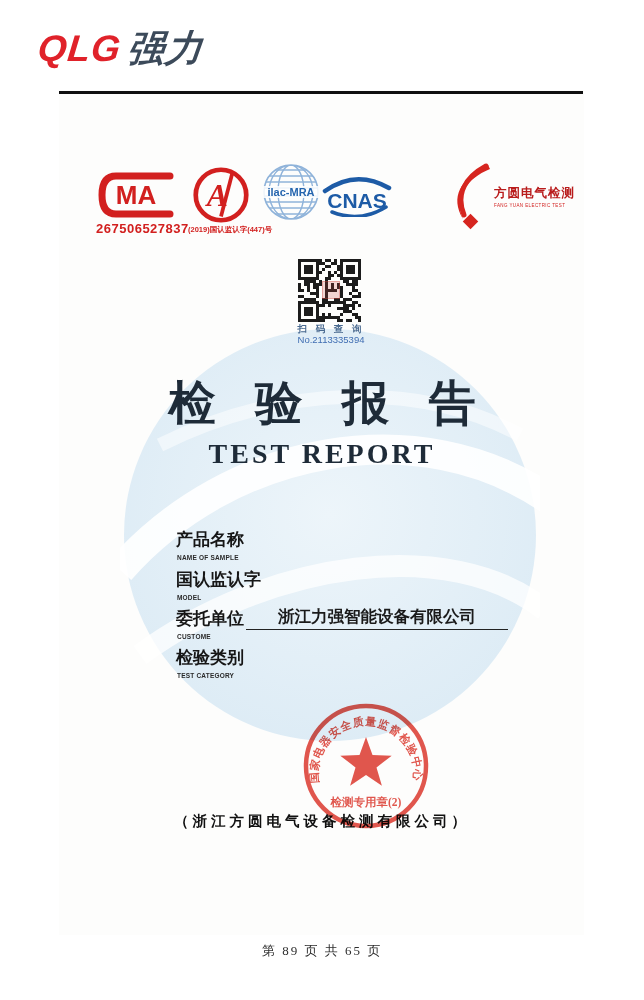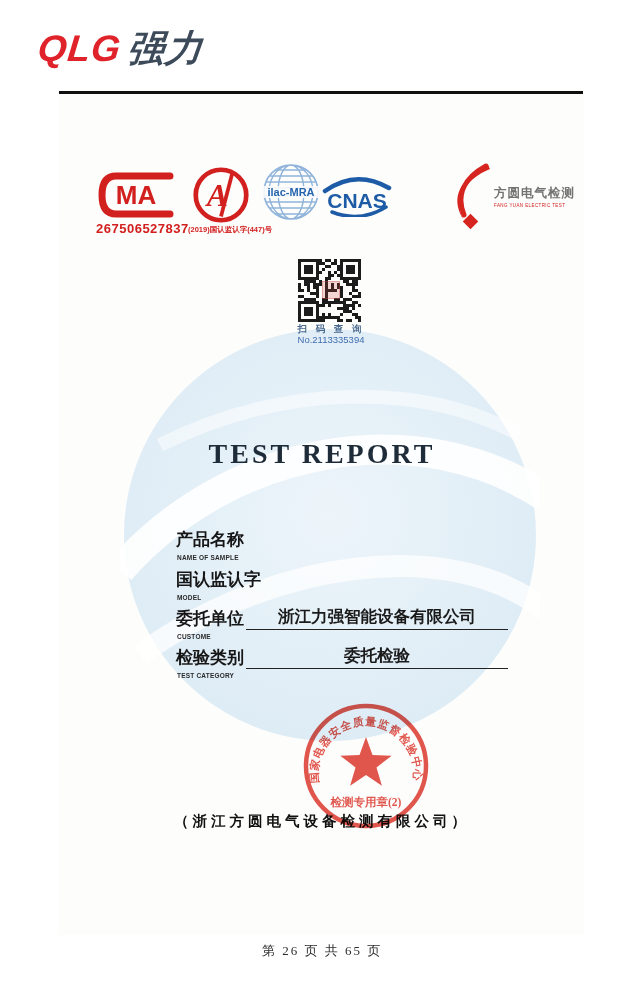--- a/index.html
+++ b/index.html
@@ -22,21 +22,21 @@
   
   .mark{position:absolute;z-index:2;}
   .cma-num{position:absolute;left:96px;top:221px;font-size:13px;font-weight:800;
            color:#d2201f;letter-spacing:.5px;z-index:2;}
   .cma-cert{position:absolute;left:188px;top:225px;font-size:7.5px;font-weight:700;
             color:#d2201f;z-index:2;}
   .cnas-txt{position:absolute;left:394px;top:170px;width:70px;z-index:2;line-height:9.5px;}
   .cnas-txt .zh{font-size:8.5px;font-weight:700;color:#1d5ba6;}
   .cnas-txt .en{font-size:7.5px;font-weight:800;color:#2c2c2c;margin-top:2px;}
   .fy-txt{position:absolute;left:494px;top:185px;z-index:2;}
-  .fy-name{font-size:12.5px;font-weight:800;color:#737373;letter-spacing:1px;}
+  .fy-name{font-size:12.5px;font-weight:800;color:#b91c1c;letter-spacing:1px;}
   .fy-sub{font-size:4.5px;color:#d2201f;letter-spacing:.4px;margin-top:1px;}
 
   
   .qr-wrap{position:absolute;left:298px;top:259px;width:63px;height:63px;z-index:2;}
   .qr-grid{position:relative;width:63px;height:63px;}
   .qr-grid .c{position:absolute;width:3px;height:3px;background:#1c1c1c;}
   .qr-seal{position:absolute;left:24px;top:22px;width:16px;height:16px;
            background:rgba(205,70,60,.22);border:1px solid rgba(205,70,60,.35);}
   .qr-caption{position:absolute;left:276px;top:323px;width:110px;text-align:center;
               font-size:9.5px;font-weight:700;letter-spacing:3px;color:#4a6a90;z-index:2;}
@@ -394,50 +394,50 @@
         <div class="c" style="left: 42px; top: 60px;"></div>
         <div class="c" style="left: 48px; top: 60px;"></div>
         <div class="c" style="left: 51px; top: 60px;"></div>
         <div class="c" style="left: 60px; top: 60px;"></div>
       </div>
     <div class="qr-seal"></div>
   </div>
   <div class="qr-caption">扫 码 查 询</div>
   <div class="qr-number">No.2113335394</div>
 
+  <div class="title-cn">检 验 报 告</div>
   <div class="title-en">TEST REPORT</div>
 
   <div class="row" style="top:528px">
     <span class="lbl">产品名称</span>
     <span class="sub">NAME OF SAMPLE</span>
   </div>
   <div class="row" style="top:568px">
     <span class="lbl">国认监认字</span>
     <span class="sub">MODEL</span>
   </div>
   <div class="row" style="top:607px">
     <span class="lbl">委托单位</span>
     <span class="sub">CUSTOME</span>
     <span class="val">浙江力强智能设备有限公司</span>
   </div>
   <div class="row" style="top:646px">
     <span class="lbl">检验类别</span>
     <span class="sub">TEST CATEGORY</span>
-    <span class="val">委托检验</span>
   </div>
 
   <svg class="stamp" viewBox="0 0 132 138">
     <defs>
       <path id="arcPath" d="M 21,90 A 48,48 0 1 1 111,90" fill="none"></path>
     </defs>
     <circle cx="66" cy="66" r="60" fill="none" stroke="#dd372c" stroke-width="4.5"></circle>
     <polygon points="66,37 72.5,55.1 91.7,55.7 76.5,67.4 81.9,85.8 66,75 50.1,85.8 55.5,67.4 40.3,55.7 59.5,55.1" fill="#dd372c"></polygon>
     <text font-size="11" font-weight="700" fill="#dd372c" letter-spacing="1" font-family="Liberation Serif,serif">
       <textPath href="#arcPath" startOffset="4%">国家电器安全质量监督检验中心</textPath>
     </text>
     <text x="66" y="106" text-anchor="middle" font-size="11.5" font-weight="700" fill="#dd372c" font-family="Liberation Serif,serif">检测专用章(2)</text>
   </svg>
 
   <div class="center-sub">（浙江方圆电气设备检测有限公司）</div>
 
-  <div class="footer">第 26 页 共 65 页</div>
+  <div class="footer">第 89 页 共 65 页</div>
 
 </div>
 
 </body></html>

